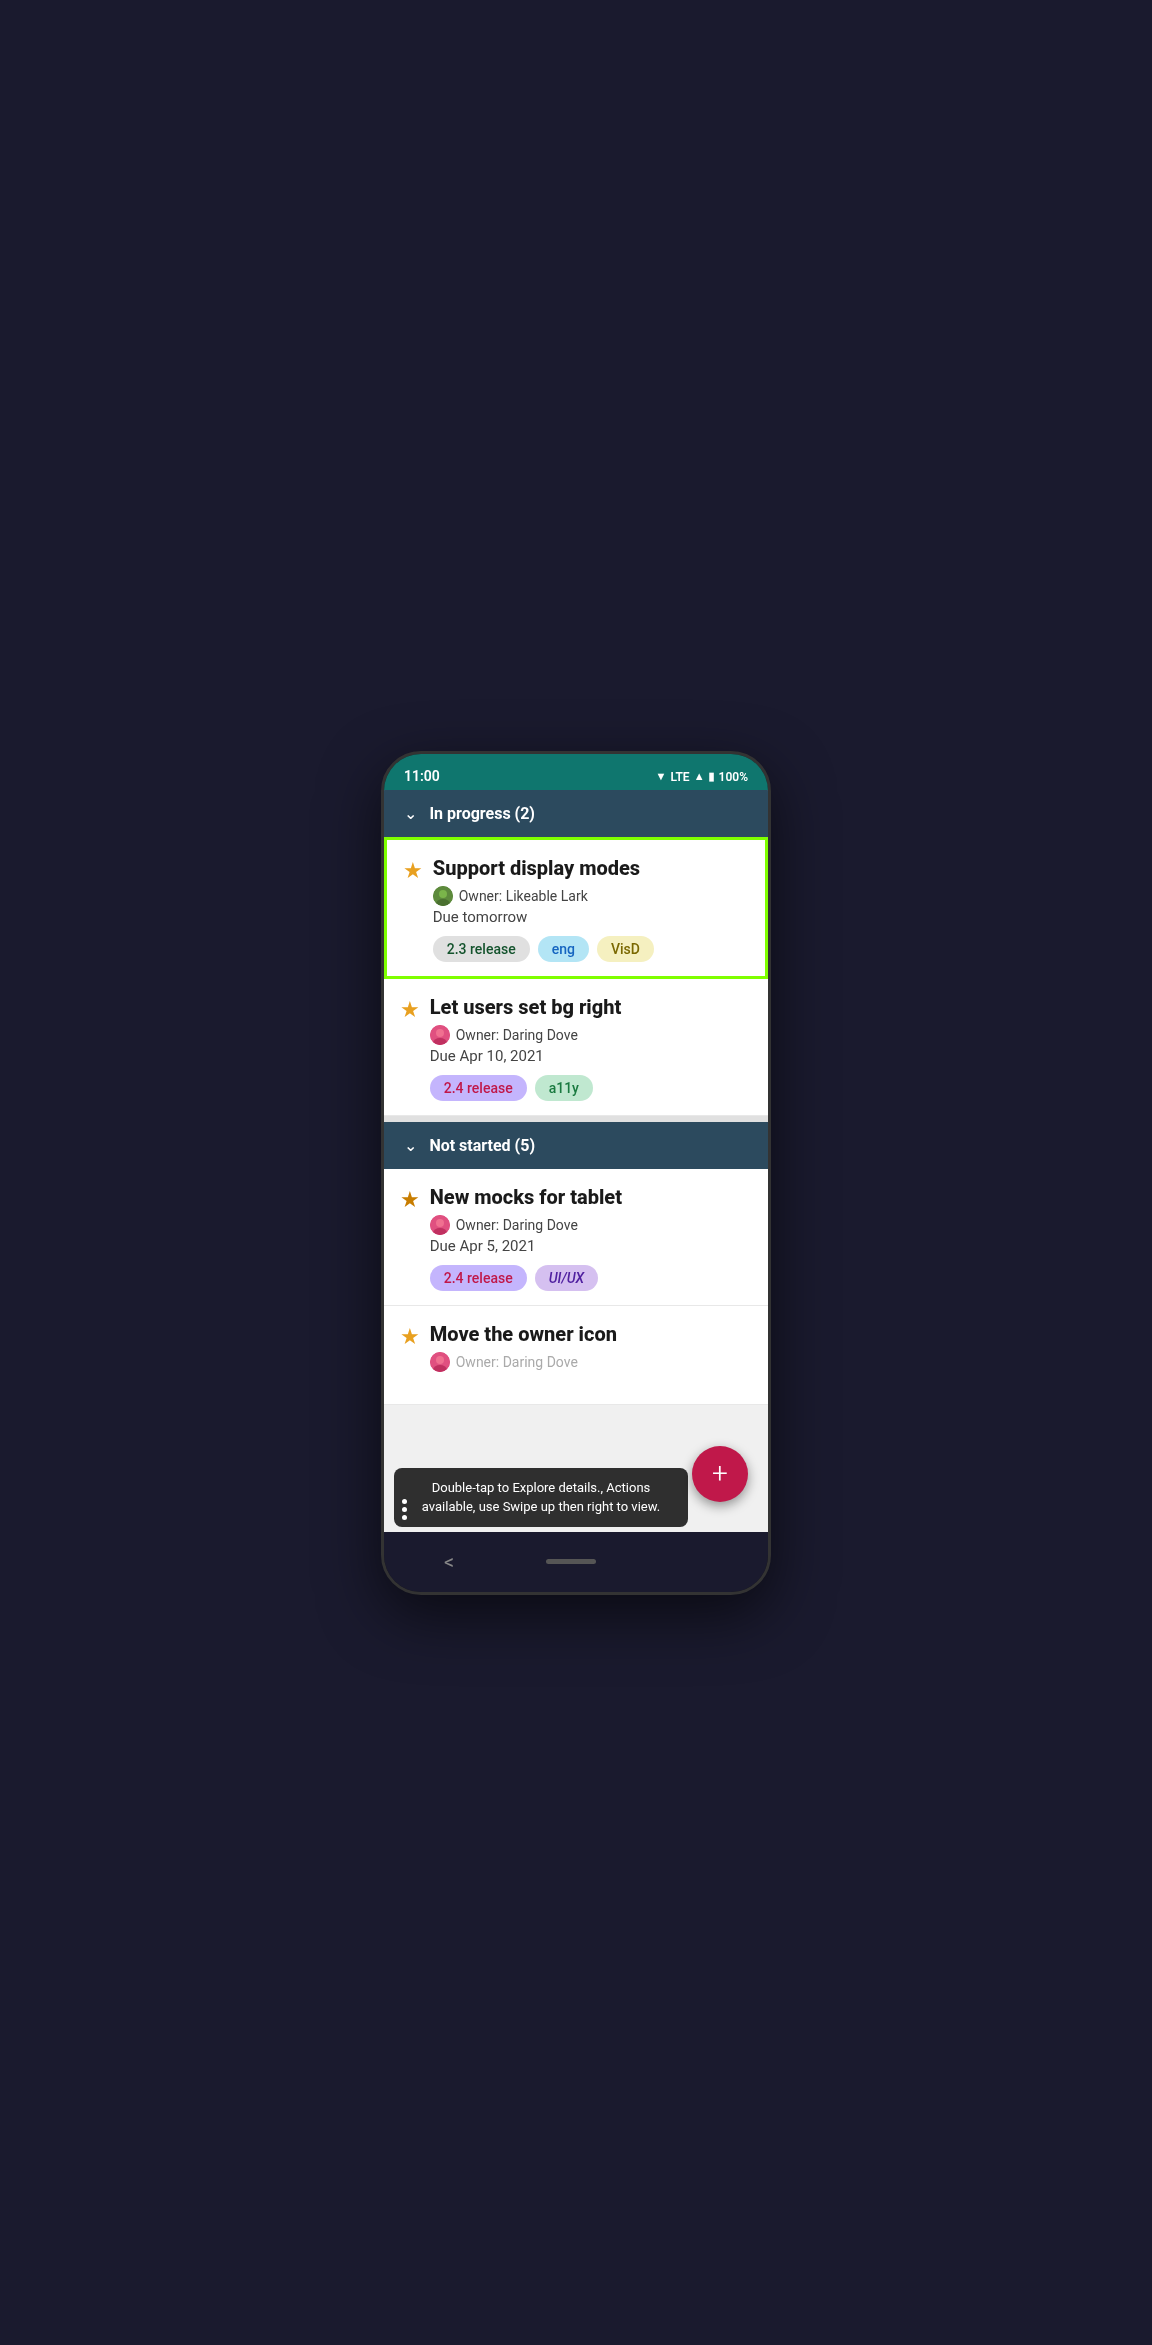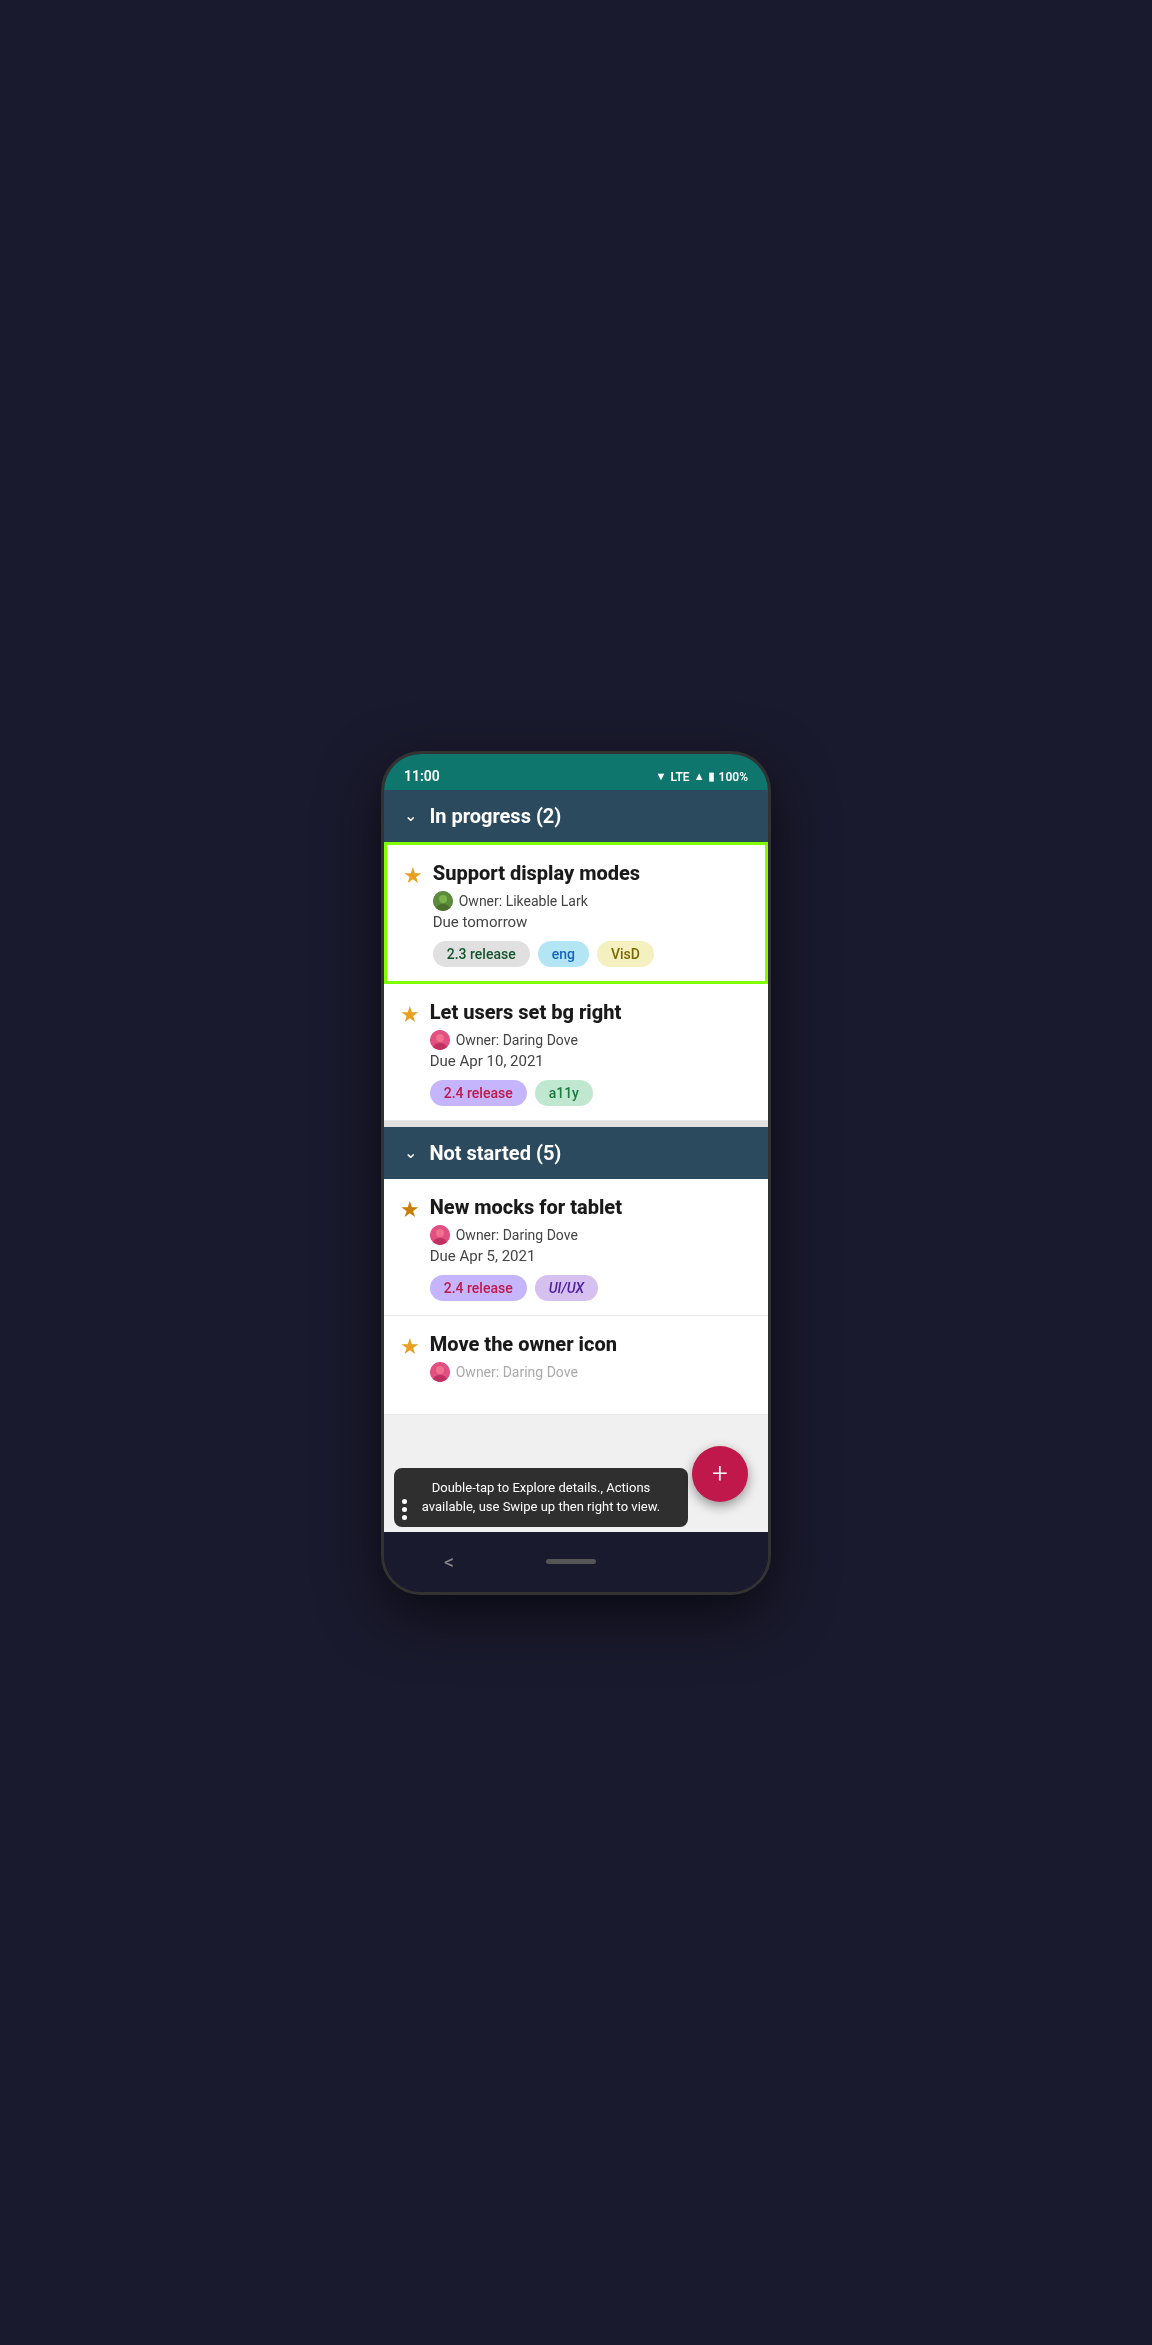--- a/index.html
+++ b/index.html
@@ -55,21 +55,21 @@
     .section-header {
       background: #2c4a5e;
       display: flex;
       align-items: center;
       padding: 14px 20px;
       gap: 12px;
     }
 
     .section-header-text {
       color: white;
-      font-size: 20px;
+      font-size: 16px;
       font-weight: 700;
     }
 
     .chevron-icon {
       color: white;
       font-size: 16px;
     }
 
     .task-card {
       background: white;

